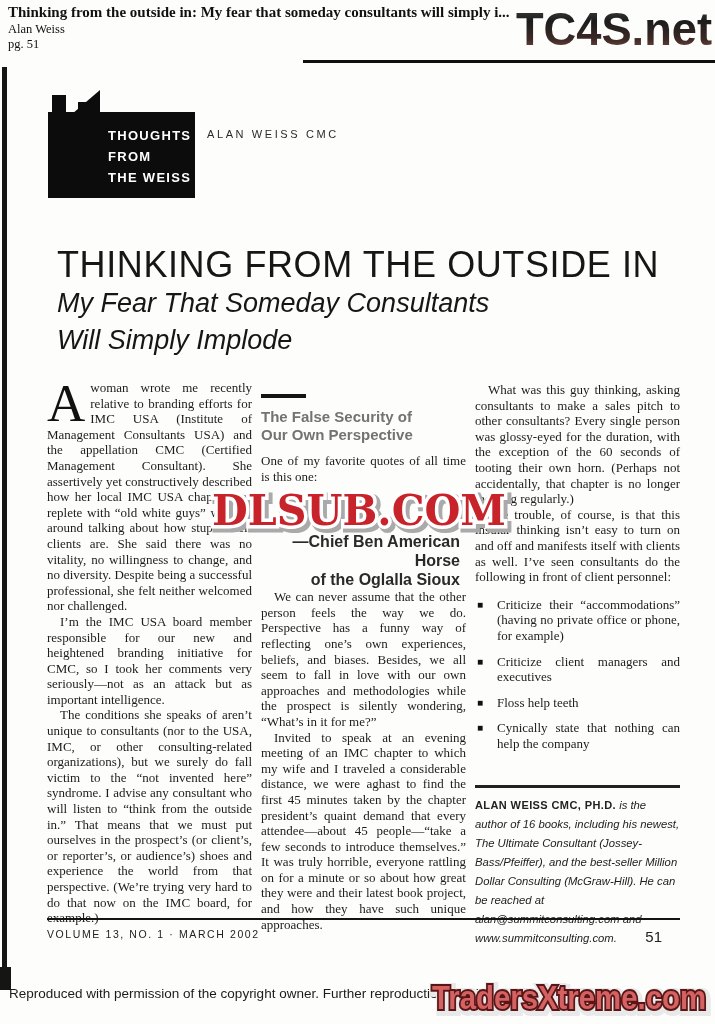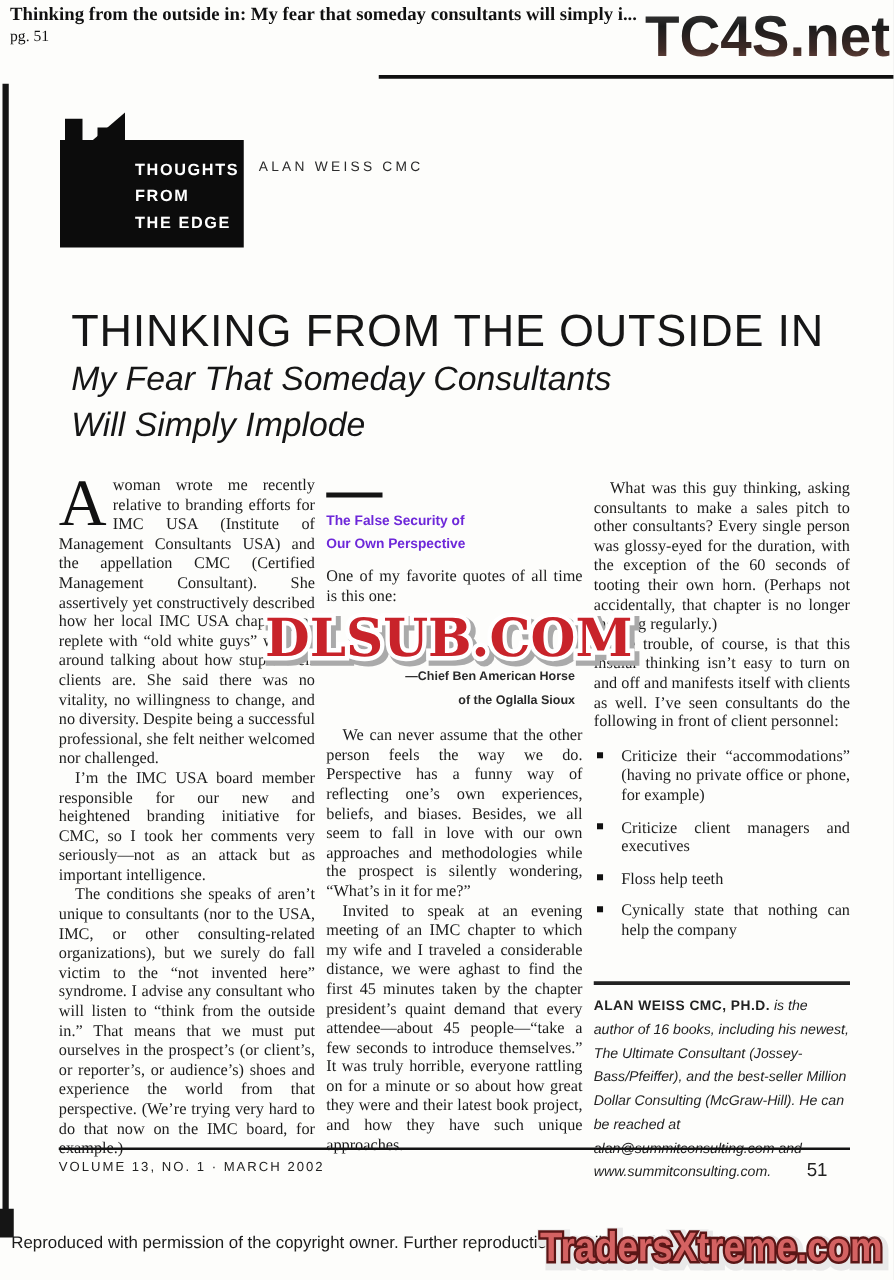--- a/index.html
+++ b/index.html
@@ -40,27 +40,27 @@
   .columns{position:absolute;left:47px;top:380px;width:633px;display:flex;gap:9px;}
   .col{width:205px;font-size:13px;line-height:15.6px;text-align:justify;}
   .col p{margin:0;}
   .col p.indent{text-indent:13px;}
   .dropcap{
     float:left;font-size:53px;line-height:42px;padding:2px 5px 0 0;
     font-family:"Liberation Serif",serif;color:#111;
   }
   .sec-rule{width:45px;height:4px;background:#141414;margin:14px 0 10px 0;}
   .sec-head{
-    font-family:"Liberation Sans",sans-serif;font-weight:bold;font-size:11px;
-    line-height:18px;color:#6d28d9;margin:0 0 9px 0;text-align:left;
+    font-family:"Liberation Sans",sans-serif;font-weight:bold;font-size:15px;
+    line-height:18px;color:#737373;margin:0 0 9px 0;text-align:left;
   }
   .quote-gap{height:48px;}
   .attribution{
-    font-family:"Liberation Sans",sans-serif;font-weight:bold;font-size:10px;
-    line-height:19px;text-align:right;color:#2a2a2a;padding-right:6px;margin-bottom:10px;
+    font-family:"Liberation Sans",sans-serif;font-weight:bold;font-size:16px;
+    line-height:19px;text-align:right;color:#2a2a2a;padding-right:6px;
   }
   .bullets{margin:12px 0 0 0;padding:0;list-style:none;text-align:justify;}
   .bullets li{position:relative;padding-left:22px;margin-bottom:10px;}
   .bullets li .sq{position:absolute;left:2px;top:0;font-size:10px;color:#111;}
   .bio-rule{width:205px;height:3px;background:#222;margin-top:34px;}
   .bio{
     font-family:"Liberation Sans",sans-serif;font-size:11.3px;line-height:19px;
     font-style:italic;color:#222;margin-top:8px;text-align:left;
   }
   .bio-name{font-style:normal;font-weight:bold;letter-spacing:0.4px;font-size:11px;}
@@ -84,20 +84,21 @@
   .wm-dlsub{position:absolute;left:206px;top:484px;}
   .wm-traders{position:absolute;right:0px;top:979px;}
 </style>
 </head>
 <body>
 
 <div class="page">
 
   <div class="scan-header">
     <div class="scan-title">Thinking from the outside in:  My fear that someday consultants will simply i...</div>
+    <div class="scan-line">Alan Weiss</div>
     <div class="scan-line">pg. 51</div>
   </div>
 
   <div class="tc4s">
     <svg width="198" height="52">
       <defs>
         <linearGradient id="tcgrad" x1="0" y1="0" x2="0" y2="1">
           <stop offset="0%" stop-color="#4a4a4a"></stop>
           <stop offset="35%" stop-color="#1c1c1c"></stop>
           <stop offset="70%" stop-color="#3d2a26"></stop>
@@ -113,21 +114,21 @@
   <div class="left-bar-foot"></div>
 
   <svg class="masthead-icon" width="50" height="26">
     <rect x="0" y="7" width="14" height="19" fill="#0c0c0c"></rect>
     <polygon points="20,26 48,2 48,26" fill="#0c0c0c"></polygon>
     <polygon points="26,14 44,14 44,24 26,24" fill="#0c0c0c"></polygon>
   </svg>
   <div class="masthead-box">
     <div>THOUGHTS</div>
     <div>FROM</div>
-    <div>THE EDGE</div>
+    <div>THE WEISS</div>
   </div>
   <div class="byline">ALAN WEISS CMC</div>
 
   <div class="title-wrap">
     <h1 class="title-main">THINKING FROM THE OUTSIDE IN</h1>
     <div class="title-sub">
       <div>My Fear That Someday Consultants</div>
       <div>Will Simply Implode</div>
     </div>
   </div>

